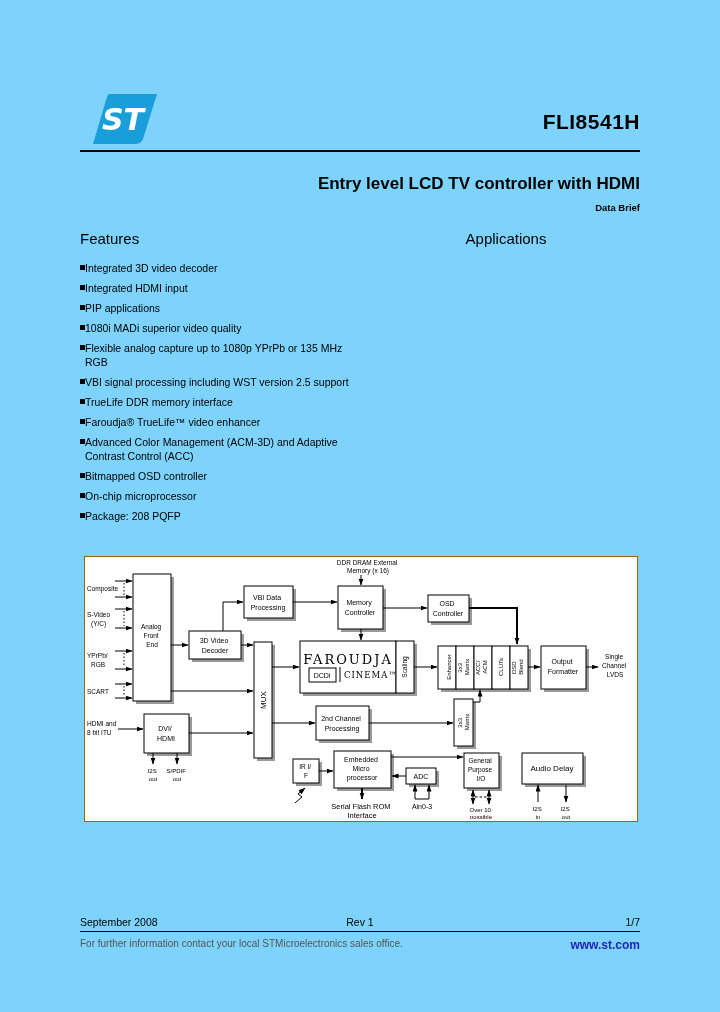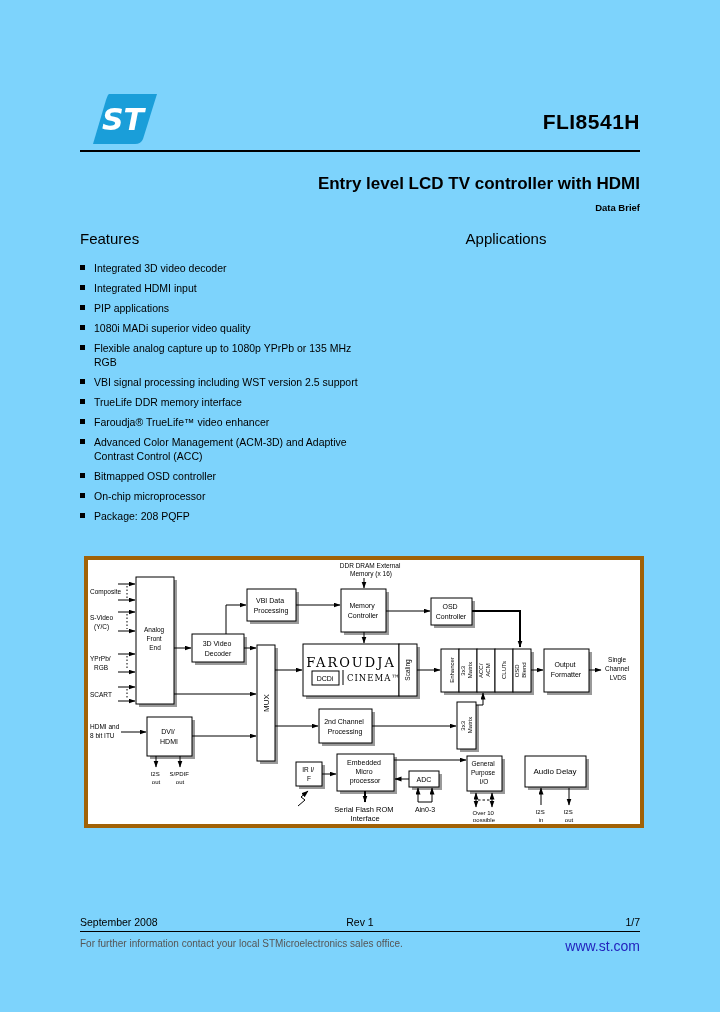--- a/index.html
+++ b/index.html
@@ -10,32 +10,32 @@
   .part-number{position:absolute;right:80px;top:110px;font-size:21px;font-weight:bold;letter-spacing:.5px;}
   .header-rule{position:absolute;left:80px;top:150px;width:560px;height:2px;background:#000;}
   .doc-title{position:absolute;right:80px;top:174px;width:560px;text-align:right;font-size:17px;font-weight:bold;}
   .doc-subtitle{position:absolute;right:80px;top:202px;width:300px;text-align:right;font-size:9.5px;font-weight:bold;}
   
   .col{position:absolute;top:230px;}
   .col h2{margin:0 0 14px 0;font-size:15px;font-weight:normal;}
   .features{left:80px;width:284px;}
   .applications{left:372px;width:268px;text-align:center;}
   .col ul{list-style:none;margin:0;padding:0;}
-  .col li{display:flex;gap:9px;margin-bottom:6px;font-size:10.5px;line-height:14px;}
+  .col li{display:flex;margin-bottom:6px;font-size:10.5px;line-height:14px;}
   .sq{width:5px;height:5px;background:#000;margin-top:4px;flex:0 0 5px;}
   
-  .diagram{position:absolute;left:84px;top:556px;width:552px;height:264px;border:4px solid #a16207;background:#fff;}
+  .diagram{position:absolute;left:84px;top:556px;width:552px;height:264px;border:1px solid #a16207;background:#fff;}
   .diagram svg{display:block;}
   
   .footer-date{position:absolute;left:80px;top:916px;font-size:10.5px;}
   .footer-rev{position:absolute;left:80px;top:916px;width:560px;text-align:center;font-size:10.5px;}
   .footer-page{position:absolute;right:80px;top:916px;font-size:10.5px;}
   .footer-rule{position:absolute;left:80px;top:931px;width:560px;height:1px;background:#000;}
   .footer-contact{position:absolute;left:80px;top:938px;font-size:10px;color:#555;}
-  .footer-site{position:absolute;right:80px;top:938px;font-size:14px;color:#2323bd;font-weight:normal;}
+  .footer-site{position:absolute;right:80px;top:938px;font-size:12px;color:#2323bd;font-weight:bold;}
   
   .t7{font:7px "Liberation Sans",sans-serif;}
   .t75{font:7.5px "Liberation Sans",sans-serif;}
   .t65{font:6.5px "Liberation Sans",sans-serif;}
   .t6{font:6px "Liberation Sans",sans-serif;}
   .t8{font:8px "Liberation Sans",sans-serif;}
   .mid{text-anchor:middle;}
   .brand{font-family:"DejaVu Serif",serif;font-size:13px;letter-spacing:2px;text-anchor:middle;}
   .cinema{font-family:"DejaVu Serif",serif;font-size:8.5px;letter-spacing:1px;}
   .blk{fill:#fff;stroke:#000;stroke-width:1;}

